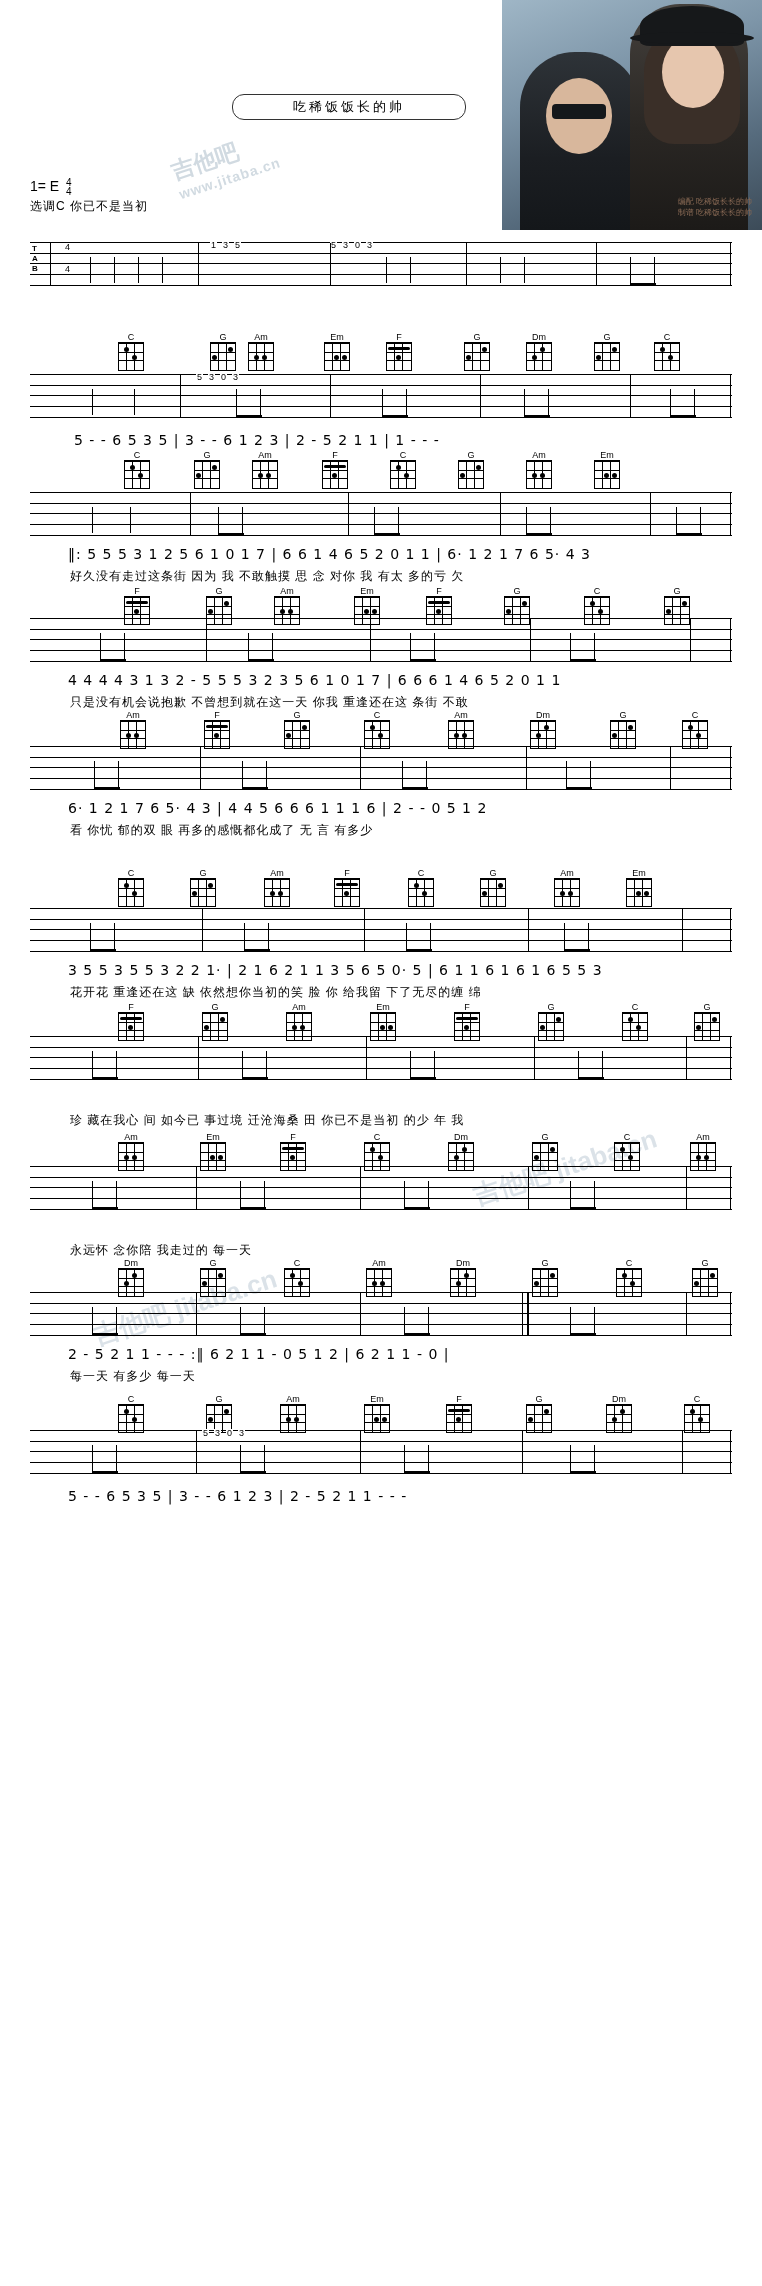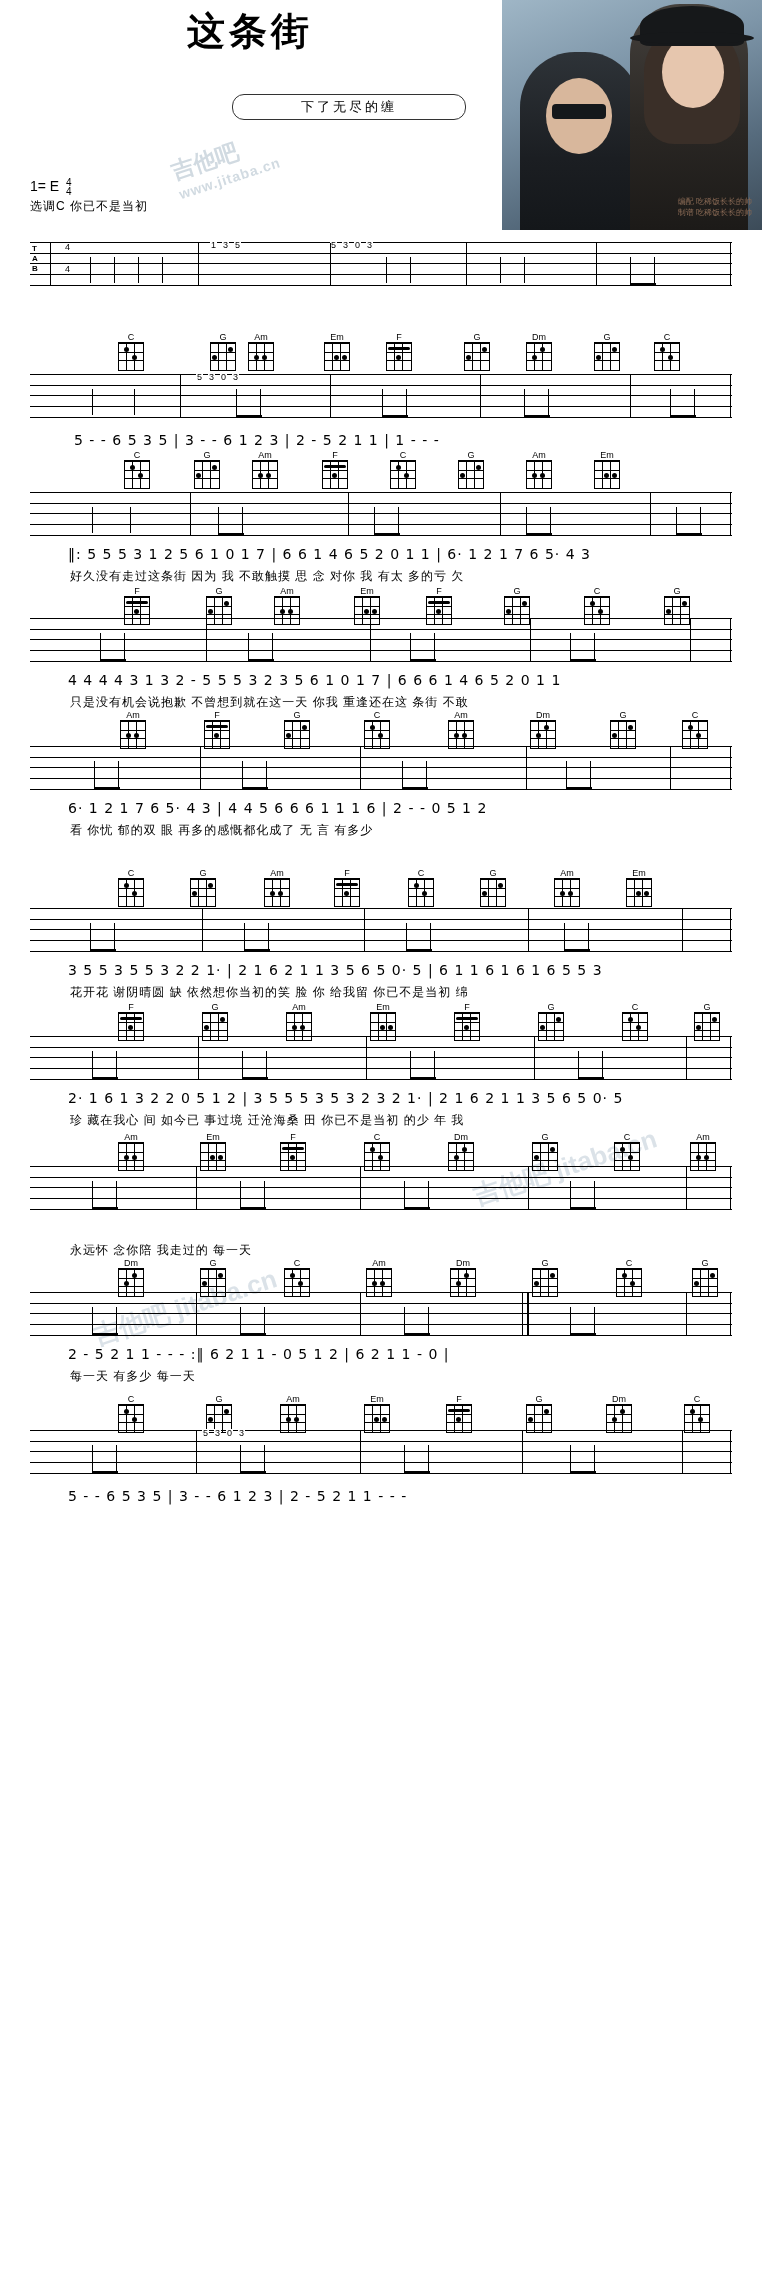--- a/index.html
+++ b/index.html
@@ -67,22 +67,21 @@
 
   <div class="header">
     <div class="photo">
       <div class="hair-b"></div>
       <div class="face-a">
           <div class="glasses"></div>
         </div>
       <div class="face-b"></div>
       <div class="hat"></div>
     </div>
-    <div class="title">这条街</div>
-    <div class="badge">下了无尽的缠</div>
+    <div class="badge">吃稀饭饭长的帅</div>
     <div class="wm-top">
       <span>吉他吧</span>
       <small>www.jitaba.cn</small>
     </div>
     <div class="key">
       <span>1= E</span>
       <span class="frac">
         <span>4</span><br>
         <span>4</span>
       </span>
@@ -725,21 +724,21 @@
       <div class="stem" style="left:238px;top:14px;height:26px"></div>
       <div class="beam" style="left:214px;top:40px;width:26px"></div>
       <div class="stem" style="left:376px;top:14px;height:26px"></div>
       <div class="stem" style="left:400px;top:14px;height:26px"></div>
       <div class="beam" style="left:376px;top:40px;width:26px"></div>
       <div class="stem" style="left:534px;top:14px;height:26px"></div>
       <div class="stem" style="left:558px;top:14px;height:26px"></div>
       <div class="beam" style="left:534px;top:40px;width:26px"></div>
     </div>
     <div class="melody" style="left:38px;top:54px;">3 5 5 3 5 5 3 2 2 1· | 2 1 6 2 1 1 3 5 6 5 0· 5 | 6 1 1 6 1 6 1 6 5 5 3</div>
-    <div class="lyric" style="left:40px;top:76px;">花开花 谢阴晴圆 缺    依然想你当初的笑 脸   你 给我留 你已不是当初  绵</div>
+    <div class="lyric" style="left:40px;top:76px;">花开花 重逢还在这 缺    依然想你当初的笑 脸   你 给我留 下了无尽的缠  绵</div>
   </div>
 
   <div class="chords" style="top:1002px;">
     <div class="cd" style="left:84px;">
         <div class="nm">F</div>
       <div class="grid">
           <i class="v" style="left:7px"></i>
           <i class="v" style="left:15px"></i>
           <i class="h" style="top:8px"></i>
           <i class="h" style="top:16px"></i>
@@ -841,21 +840,20 @@
       <div class="stem" style="left:212px;top:14px;height:26px"></div>
       <div class="stem" style="left:236px;top:14px;height:26px"></div>
       <div class="beam" style="left:212px;top:40px;width:26px"></div>
       <div class="stem" style="left:380px;top:14px;height:26px"></div>
       <div class="stem" style="left:404px;top:14px;height:26px"></div>
       <div class="beam" style="left:380px;top:40px;width:26px"></div>
       <div class="stem" style="left:548px;top:14px;height:26px"></div>
       <div class="stem" style="left:572px;top:14px;height:26px"></div>
       <div class="beam" style="left:548px;top:40px;width:26px"></div>
     </div>
-    <div class="melody" style="left:38px;top:54px;">2· 1 6 1 3 2 2   0 5 1 2 | 3 5 5 5 3 5 3 2 3 2 1· | 2 1 6 2 1 1 3 5 6 5 0· 5</div>
     <div class="lyric" style="left:40px;top:76px;">珍  藏在我心 间    如今已 事过境  迁沧海桑 田   你已不是当初 的少 年    我</div>
   </div>
 
   <div class="chords" style="top:1132px;">
     <div class="cd" style="left:84px;">
         <div class="nm">Am</div>
       <div class="grid">
           <i class="v" style="left:7px"></i>
           <i class="v" style="left:15px"></i>
           <i class="h" style="top:8px"></i>

